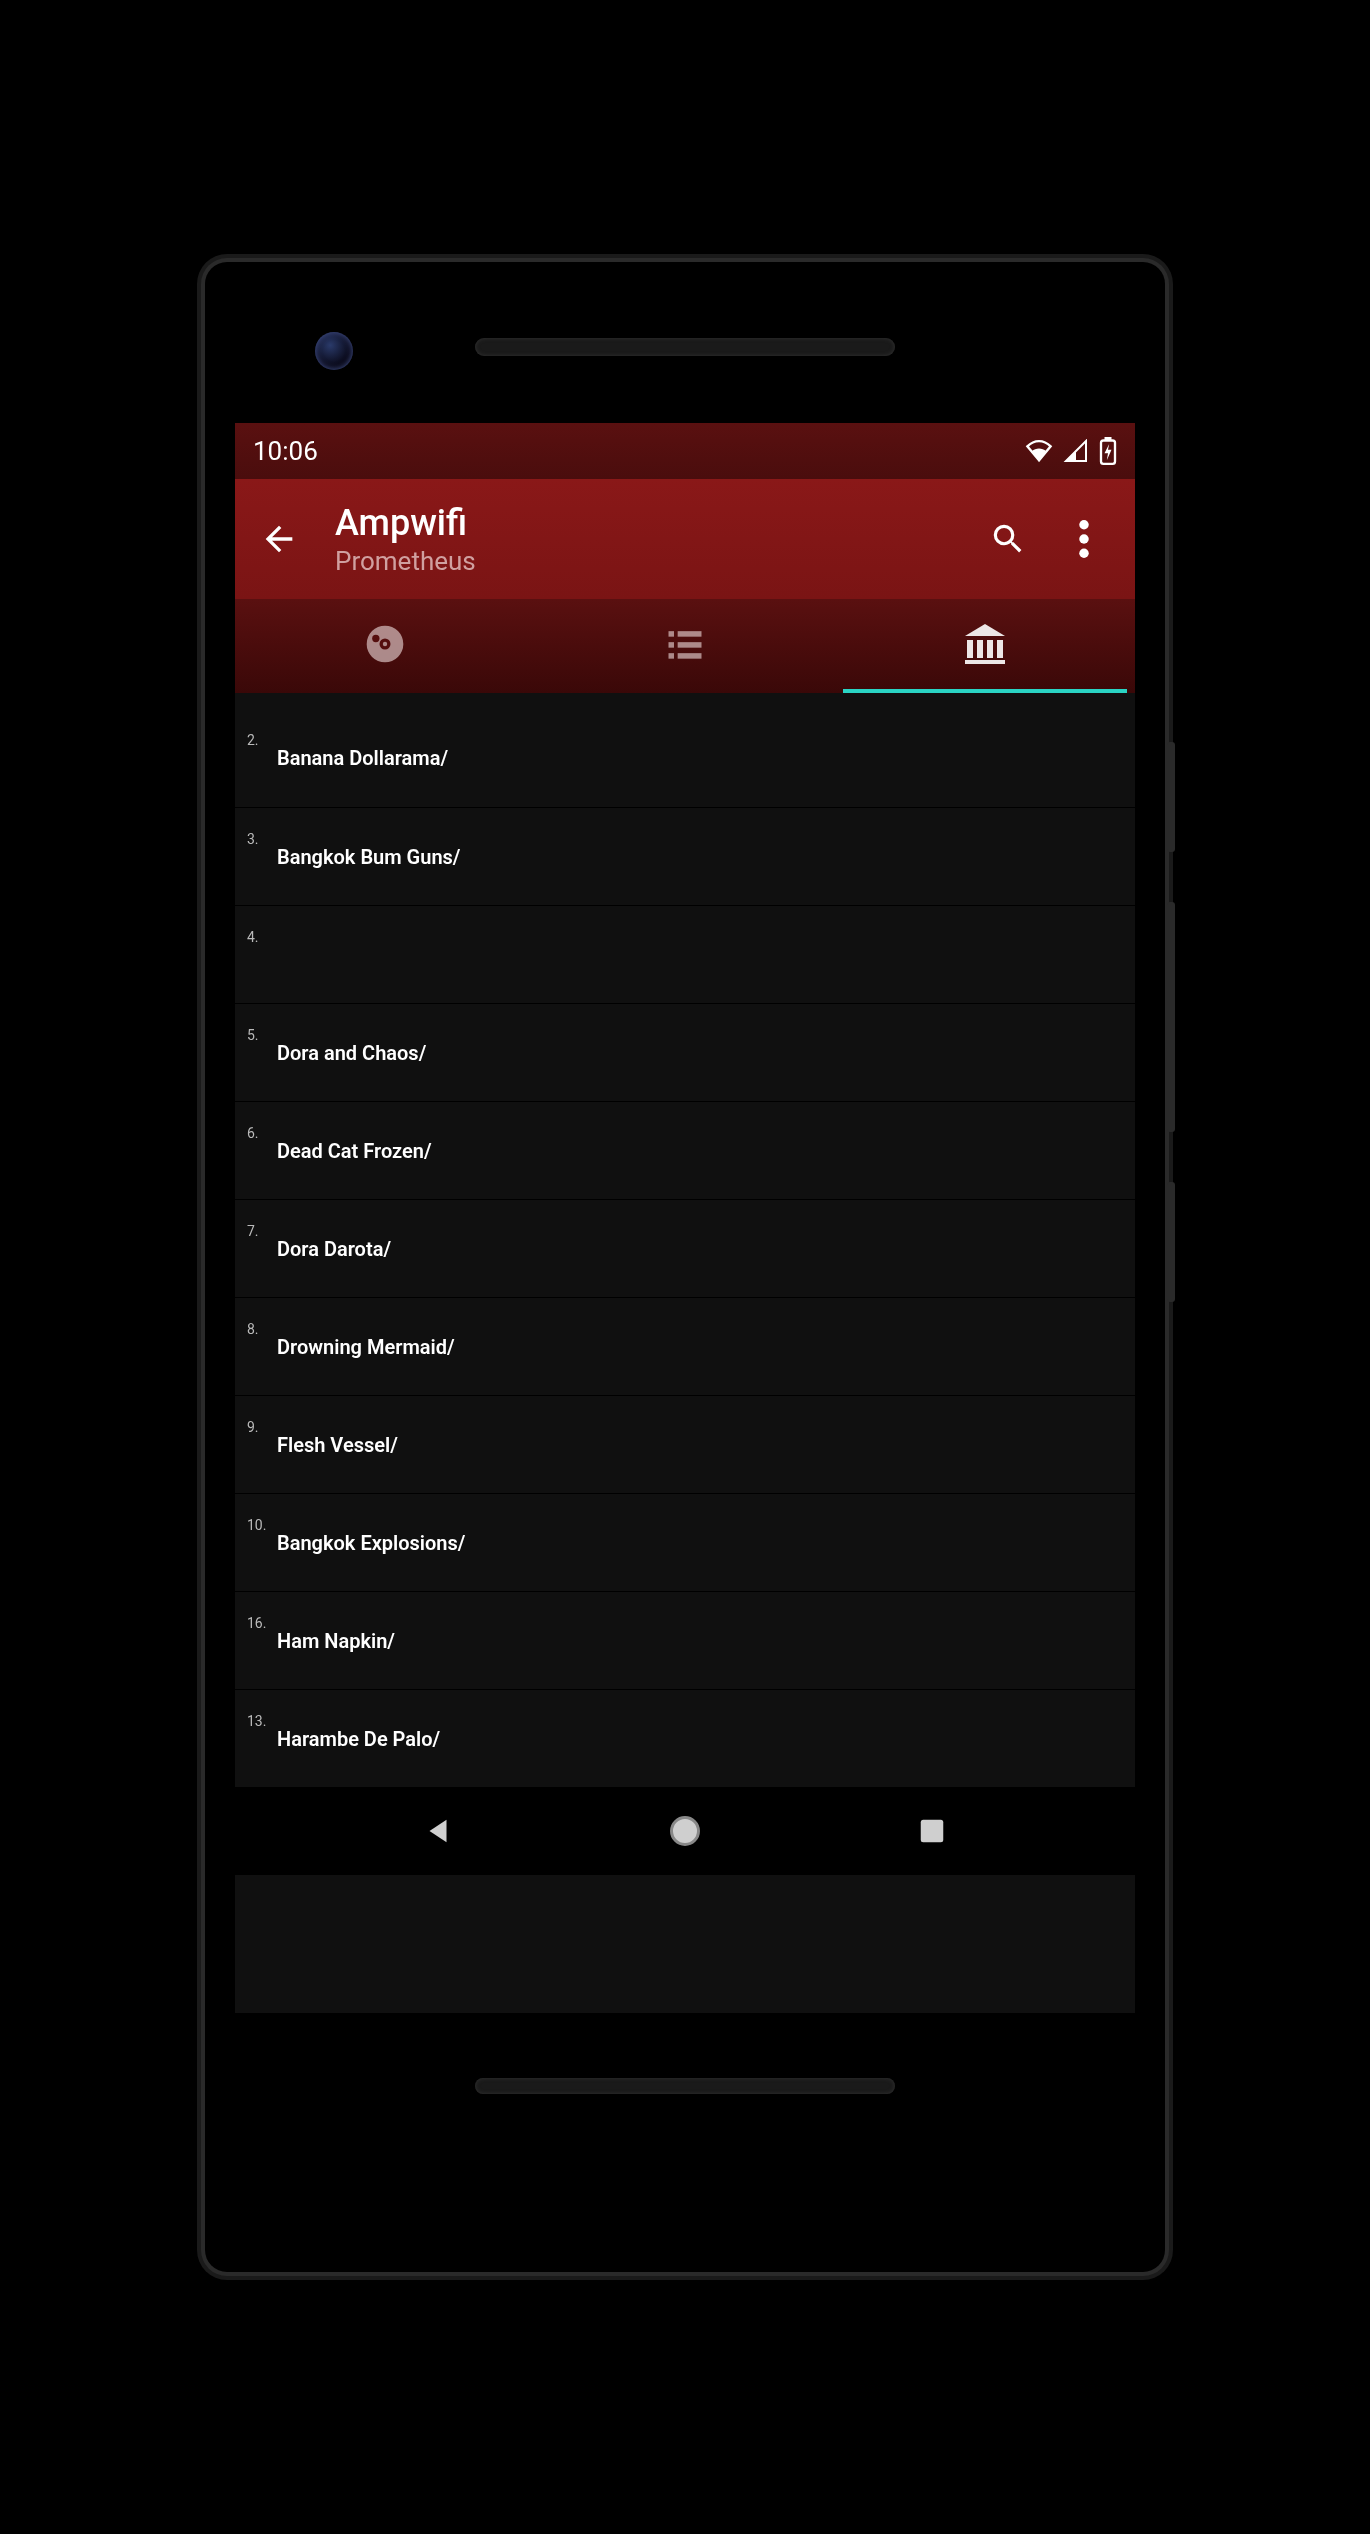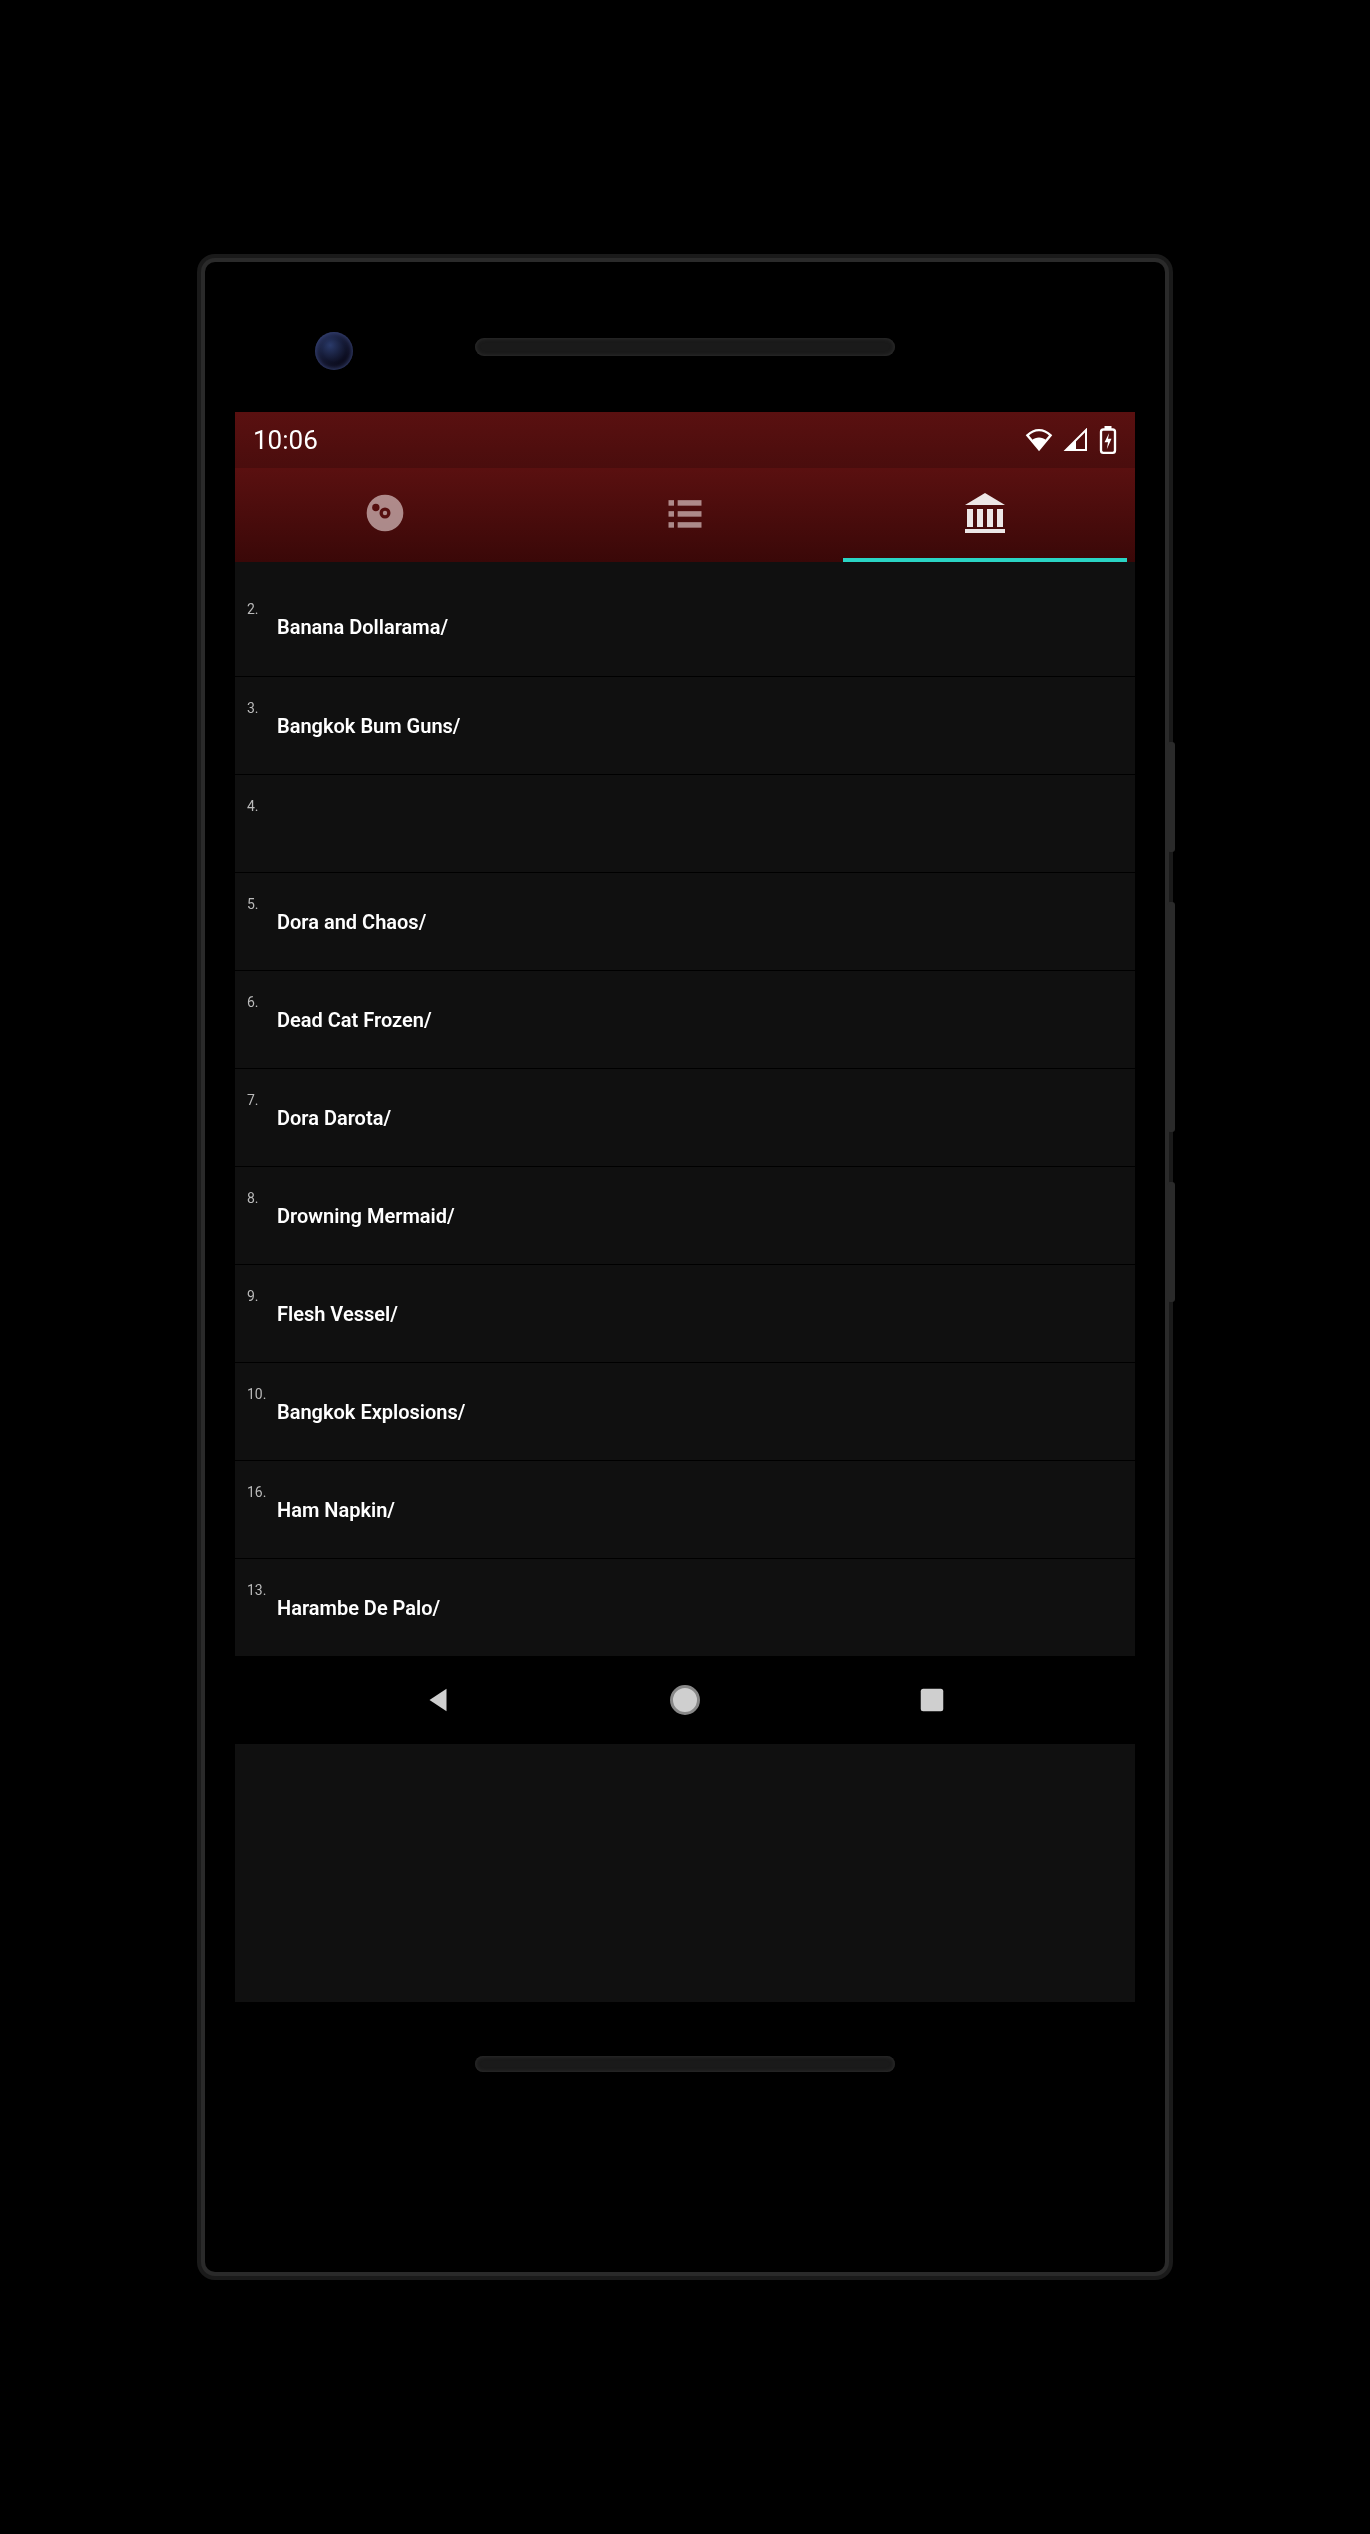--- a/index.html
+++ b/index.html
@@ -10,27 +10,28 @@
     height: 2534px;
     display: flex;
     align-items: center;
     justify-content: center;
   }
   
   .phone-frame {
     width: 960px;
     height: 2010px;
     background: #000;
-    border-radius: 10px;
+    border-radius: 22px;
     position: relative;
     box-shadow: 0 0 0 4px #2a2a2a, 0 0 0 8px #1a1a1a;
     display: flex;
     flex-direction: column;
     align-items: center;
     padding: 30px 30px 30px 30px;
+    gap: 11px;
   }
   .phone-top {
     height: 120px;
     width: 100%;
     position: relative;
   }
   .camera-dot {
     position: absolute;
     left: 80px;
     top: 40px;
@@ -247,20 +248,45 @@
         <span>
           <svg width="18" height="28" viewBox="0 0 14 24">
               <rect x="1" y="3" width="12" height="20" rx="2" fill="none" stroke="#fff" stroke-width="2"></rect>
               <rect x="4" y="0" width="6" height="3" fill="#fff"></rect>
               <path d="M8 6 L4 14 L7 14 L6 20 L10 11 L7 11 Z" fill="#fff"></path>
             </svg>
         </span>
       </div>
     </div>
 
+    <div class="app-bar">
+      <div class="back-btn">
+        <svg width="40" height="40" viewBox="0 0 24 24" fill="#fff">
+            <path d="M20 11H7.83l5.59-5.59L12 4l-8 8 8 8 1.41-1.41L7.83 13H20z"></path>
+          </svg>
+      </div>
+      <div class="titles">
+        <div class="title-main">Ampwifi</div>
+        <div class="title-sub">Prometheus</div>
+      </div>
+      <div class="action-icons">
+        <div class="action-icon">
+          <svg width="38" height="38" viewBox="0 0 24 24" fill="#fff">
+              <path d="M15.5 14h-.79l-.28-.27A6.471 6.471 0 0016 9.5 6.5 6.5 0 109.5 16c1.61 0 3.09-.59 4.23-1.57l.27.28v.79l5 4.99L20.49 19l-4.99-5zM9.5 14A4.5 4.5 0 119.5 5a4.5 4.5 0 010 9z"></path>
+            </svg>
+        </div>
+        <div class="action-icon">
+          <svg width="10" height="38" viewBox="0 0 6 24" fill="#fff">
+              <circle cx="3" cy="3" r="3"></circle>
+              <circle cx="3" cy="12" r="3"></circle>
+              <circle cx="3" cy="21" r="3"></circle>
+            </svg>
+        </div>
+      </div>
+    </div>
 
     <div class="tabs">
       <div class="tab inactive">
         <span>
           <svg width="44" height="44" viewBox="0 0 24 24" fill="#d8c0c0">
               <circle cx="12" cy="12" r="10"></circle>
               <circle cx="12" cy="12" r="3" fill="#5a1010"></circle>
               <circle cx="12" cy="12" r="1.2" fill="#d8c0c0"></circle>
               <circle cx="7" cy="9" r="2" fill="#5a1010"></circle>
             </svg>

